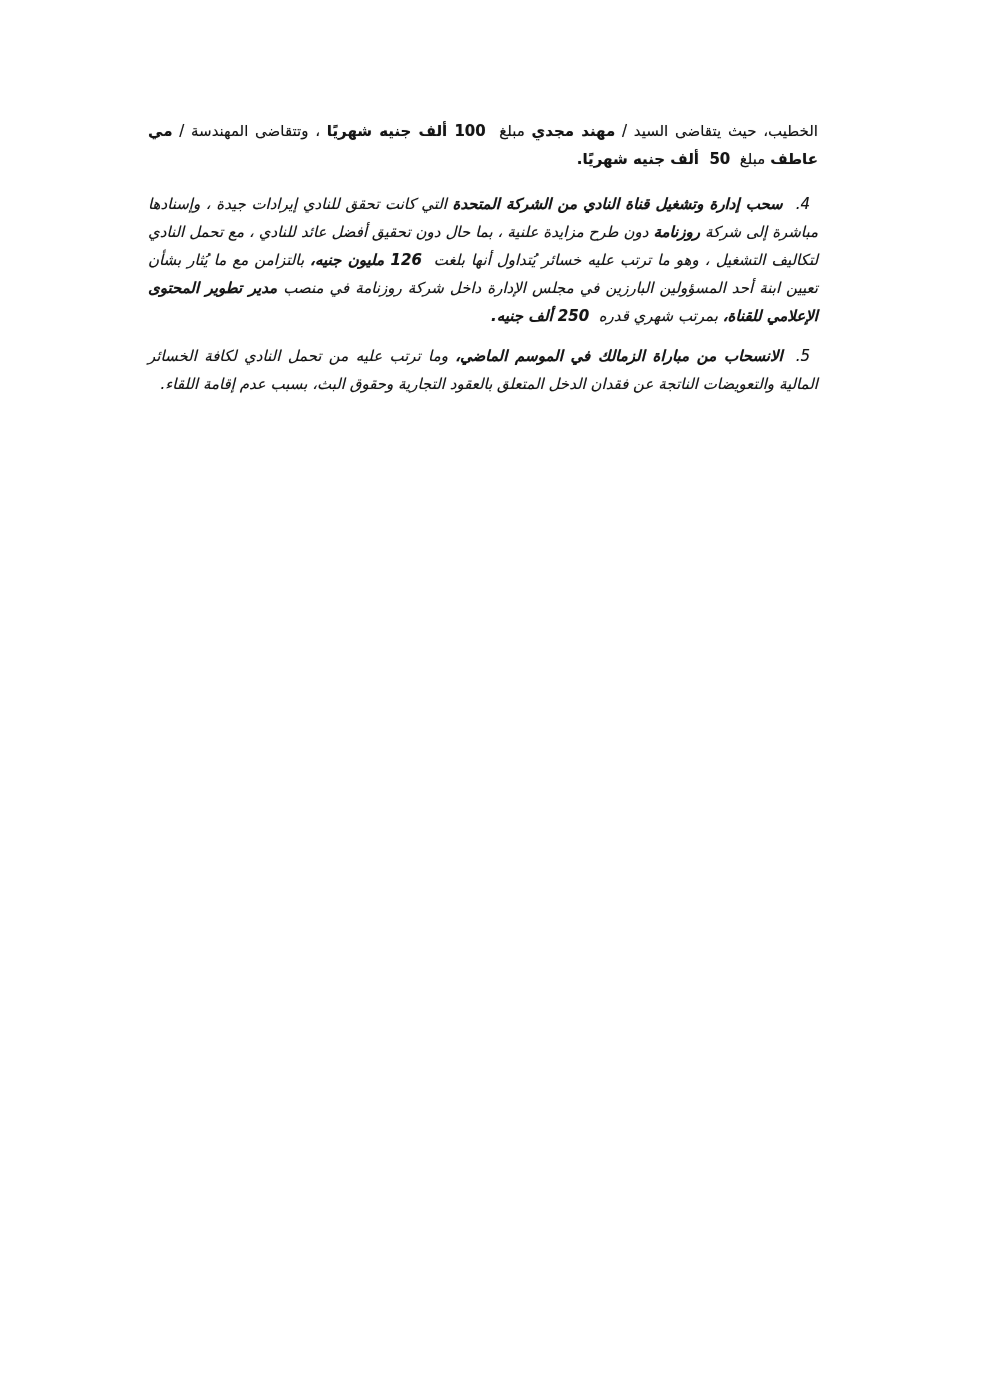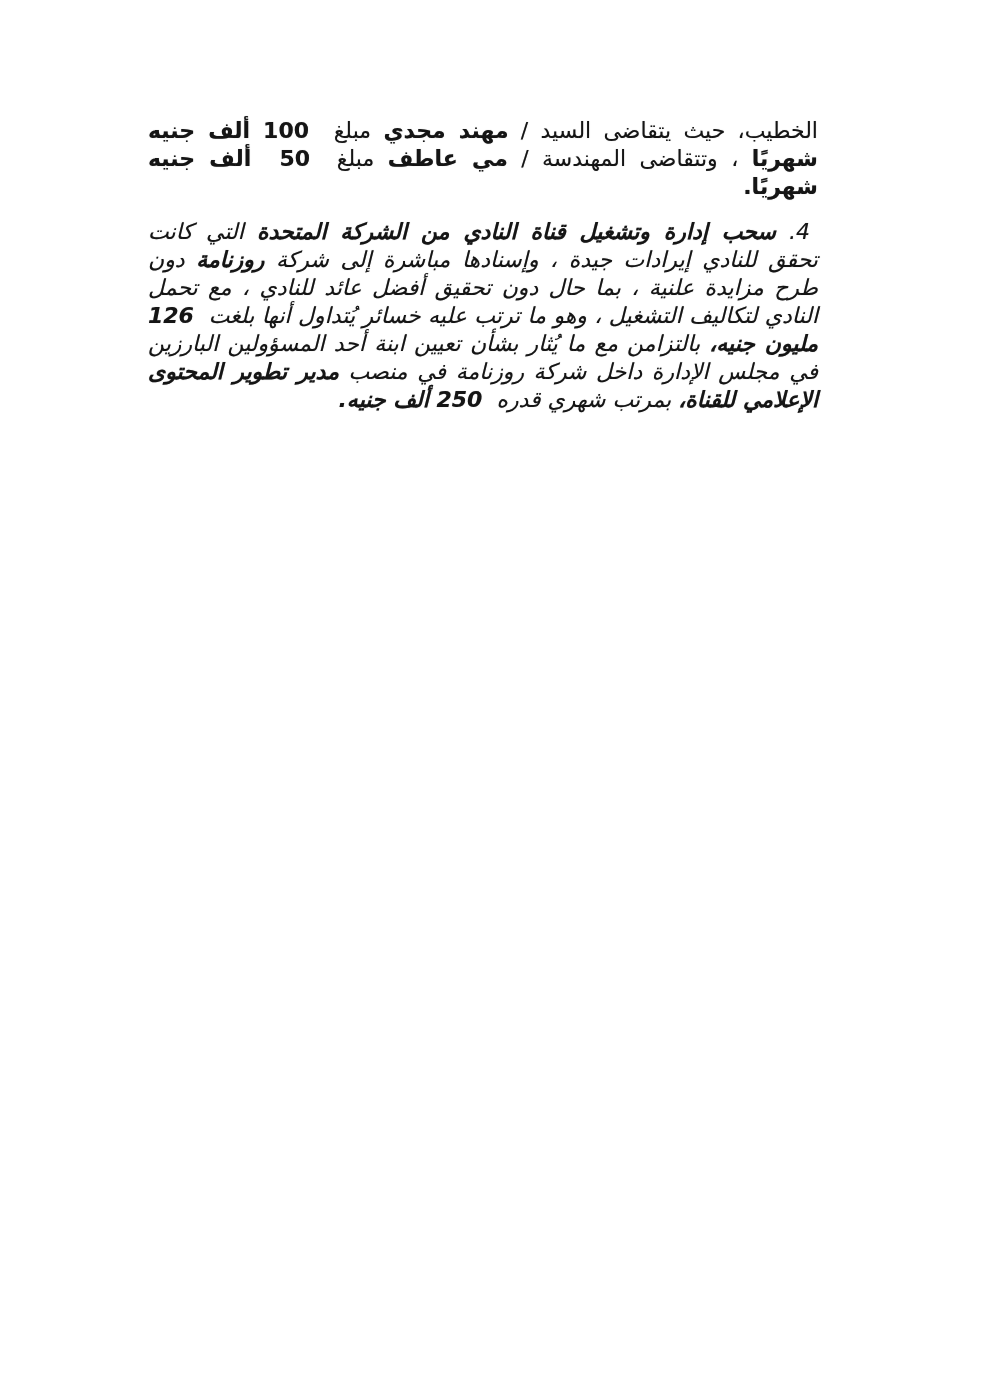--- a/index.html
+++ b/index.html
@@ -6,34 +6,37 @@
   body{
     width:990px;height:1400px;background:#ffffff;overflow:hidden;
     font-family:"DejaVu Sans", sans-serif;
   }
   .page{
     box-sizing:border-box;width:990px;height:1400px;
     padding:117px 172px 0 148px;direction:rtl;background:#ffffff;
   }
   .para{
     margin:0 0 17px 0;
-    font-size:22px;line-height:28px;
+    font-size:15px;line-height:28px;
     text-align:justify;
     color:#151515;
     text-shadow:0 0 .7px rgba(40,40,40,.5);
   }
   .para.list{ text-indent:8px; margin-bottom:12px;font-style:italic; }
   .list-number{ margin-left:13px; white-space:nowrap; }
   .bold{ font-weight:bold; }
 </style>
 </head>
 <body>
 
 <div class="page">
 
   <p class="para"><span>الخطيب، حيث يتقاضى السيد / </span><span class="bold">مهند مجدي</span><span> مبلغ &nbsp;</span><span class="bold">100 ألف جنيه شهريًا</span><span> ، وتتقاضى المهندسة / </span><span class="bold">مي عاطف</span><span> مبلغ &nbsp;</span><span class="bold">50 &nbsp;ألف جنيه شهريًا.</span></p>
 
   <p class="para list">
     <span class="list-number">4.</span><span><span class="bold">سحب إدارة وتشغيل قناة النادي من الشركة المتحدة</span><span> التي كانت تحقق للنادي إيرادات جيدة ، وإسنادها مباشرة إلى شركة </span><span class="bold">روزنامة</span><span> دون طرح مزايدة علنية ، بما حال دون تحقيق أفضل عائد للنادي ، مع تحمل النادي لتكاليف التشغيل ، وهو ما ترتب عليه خسائر يُتداول أنها بلغت &nbsp;</span><span class="bold">126 مليون جنيه،</span><span> بالتزامن مع ما يُثار بشأن تعيين ابنة أحد المسؤولين البارزين في مجلس الإدارة داخل شركة روزنامة في منصب </span><span class="bold">مدير تطوير المحتوى الإعلامي للقناة،</span><span> بمرتب شهري قدره &nbsp;</span><span class="bold">250 ألف جنيه.</span></span>
   </p>
 
+  <p class="para list">
+    <span class="list-number">5.</span><span><span class="bold">الانسحاب من مباراة الزمالك في الموسم الماضي،</span><span> وما ترتب عليه من تحمل النادي لكافة الخسائر المالية والتعويضات الناتجة عن فقدان الدخل المتعلق بالعقود التجارية وحقوق البث، بسبب عدم إقامة اللقاء.</span></span>
+  </p>
 
 </div>
 
 </body></html>

